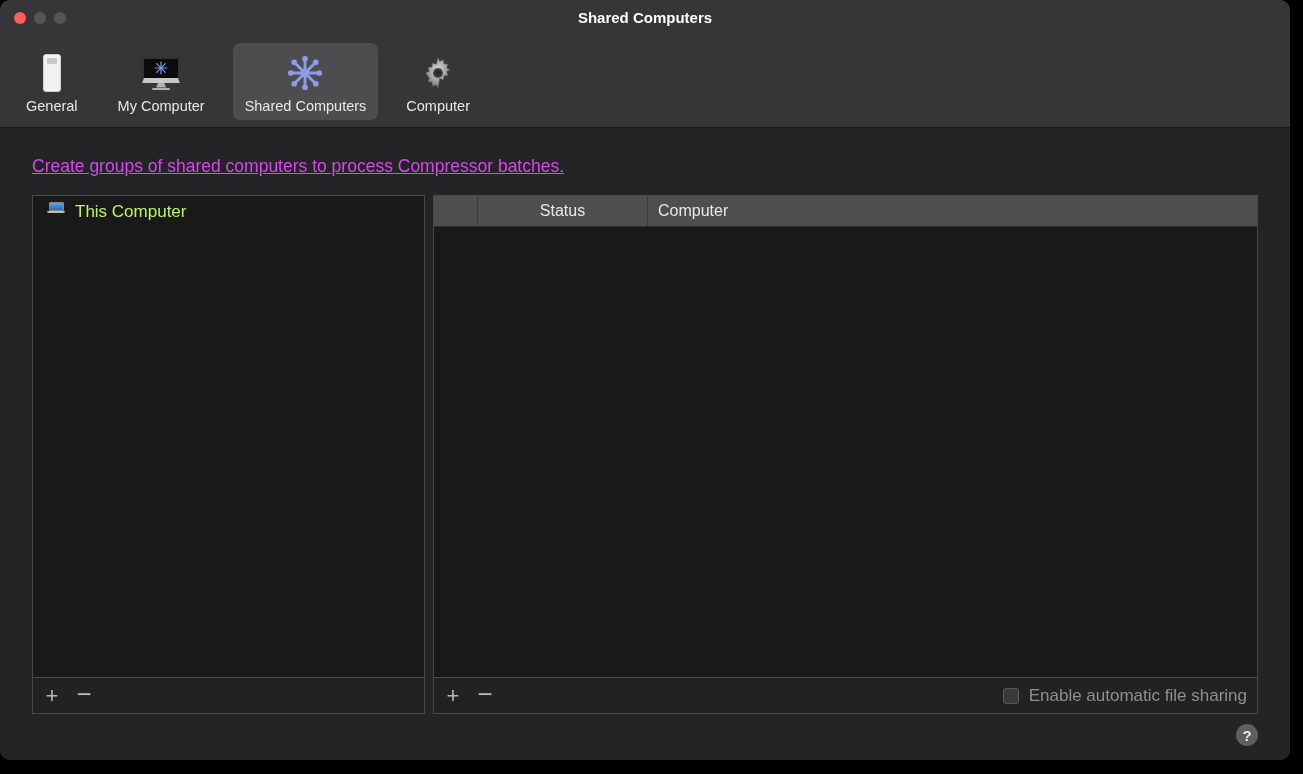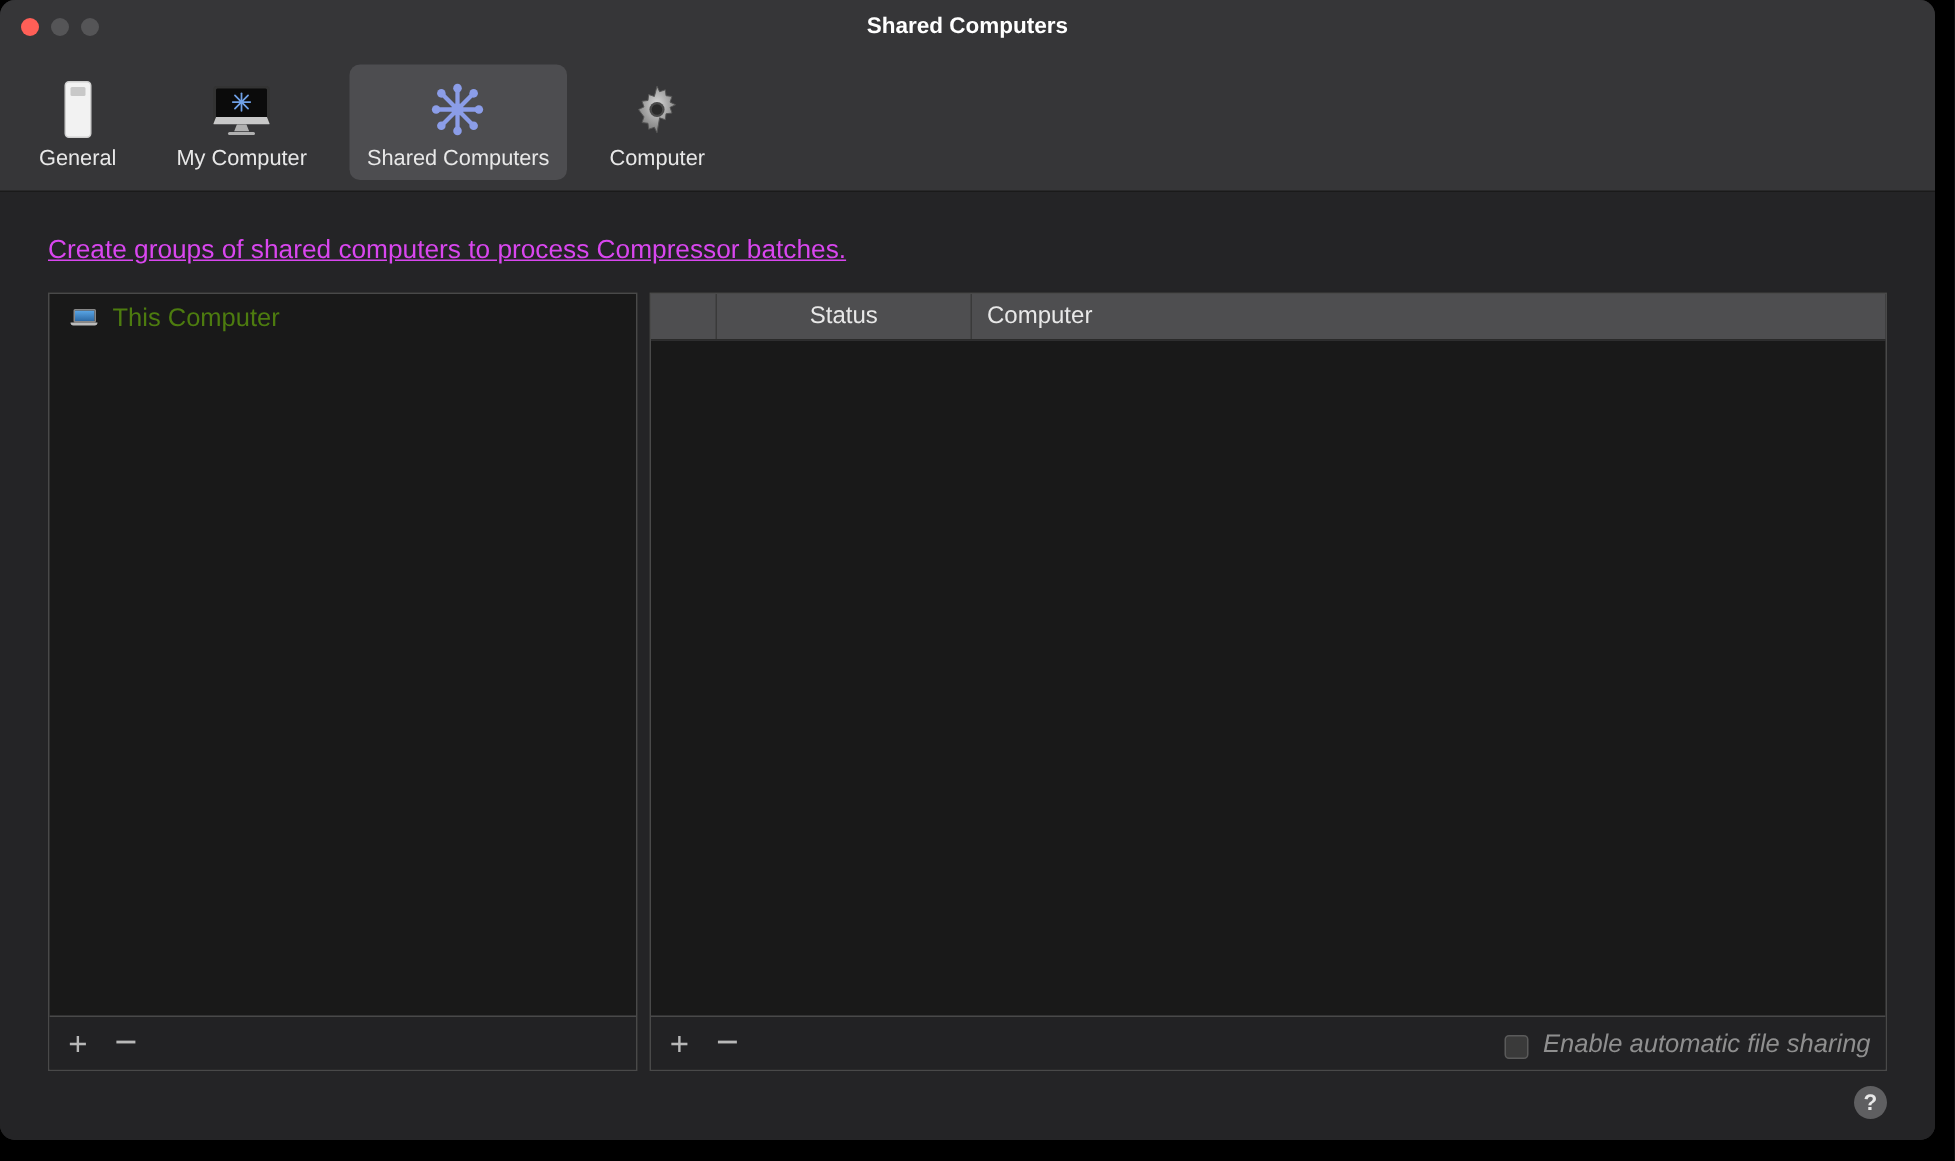--- a/index.html
+++ b/index.html
@@ -158,24 +158,24 @@
     }
     .pane-left { width: 393px; }
     .pane-right { flex: 1; }
     .pane-body {
       flex: 1;
       overflow: auto;
       min-height: 0;
     }
     .group-row {
       display: flex;
-      align-items: center;
+      align-items: flex-start;
       gap: 10px;
       padding: 6px 14px;
-      color: #4d7c0f;
+      color: #bef264;
       font-size: 17px;
     }
     .laptop-icon {
       width: 18px; height: 12px;
       position: relative;
     }
     .laptop-icon .lt-screen {
       width: 15px; height: 9px;
       background: linear-gradient(#5aa6e6,#2d6aa6);
       border: 1px solid #888;
@@ -219,25 +219,24 @@
       font-size: 22px;
       line-height: 1;
       width: 18px;
       text-align: center;
       cursor: default;
     }
     .pm-btn.minus { font-size: 26px; position: relative; top: -2px; }
     .footer-checkbox {
       margin-left: auto;
       display: flex;
-      align-items: flex-end;
+      align-items: center;
       gap: 10px;
       color: #8f8f8f;
       font-size: 17px;
-      font-style: italic;
     }
     .cb {
       width: 16px; height: 16px;
       border: 1px solid #5a5a5a;
       border-radius: 3px;
       background: #3a3a3a;
     }
     .help-row {
       display: flex;
       justify-content: flex-end;

